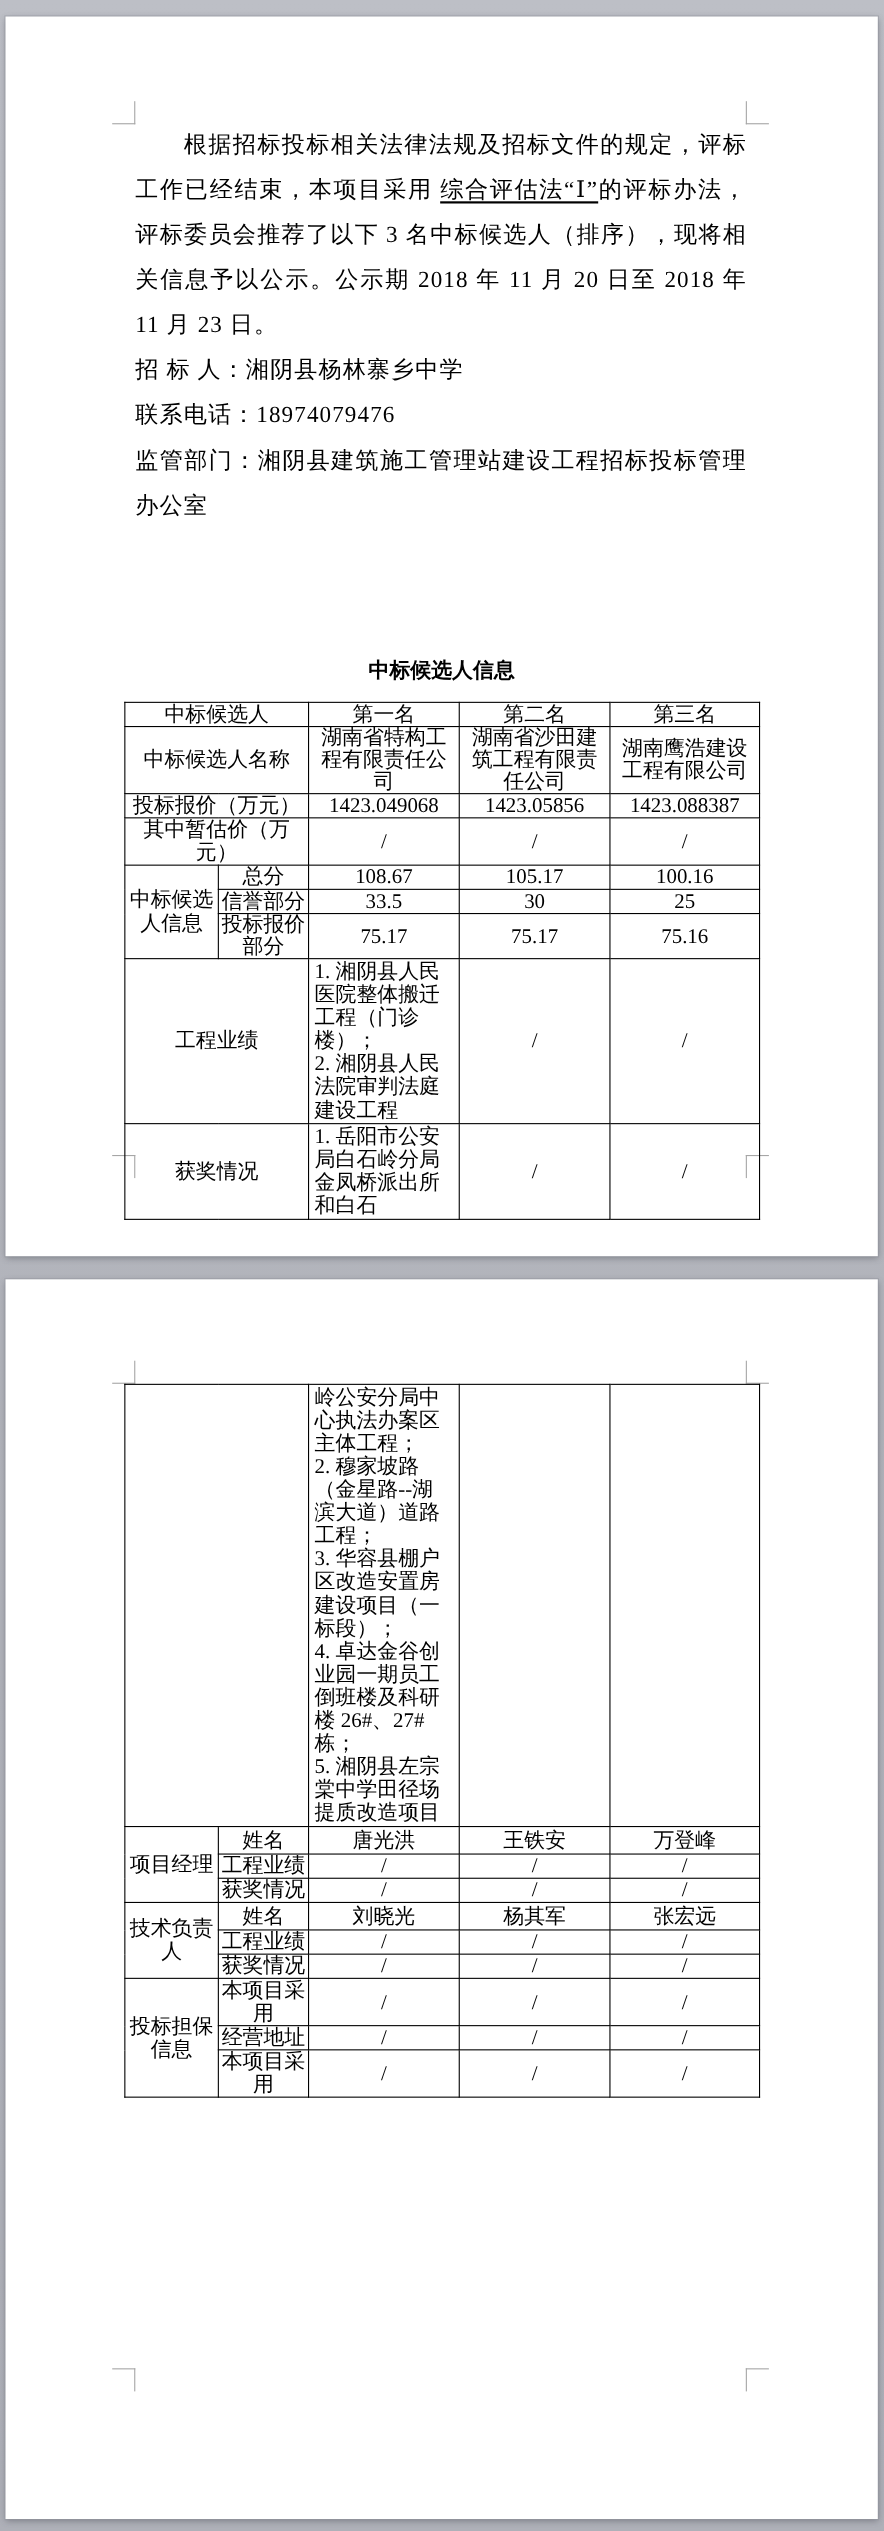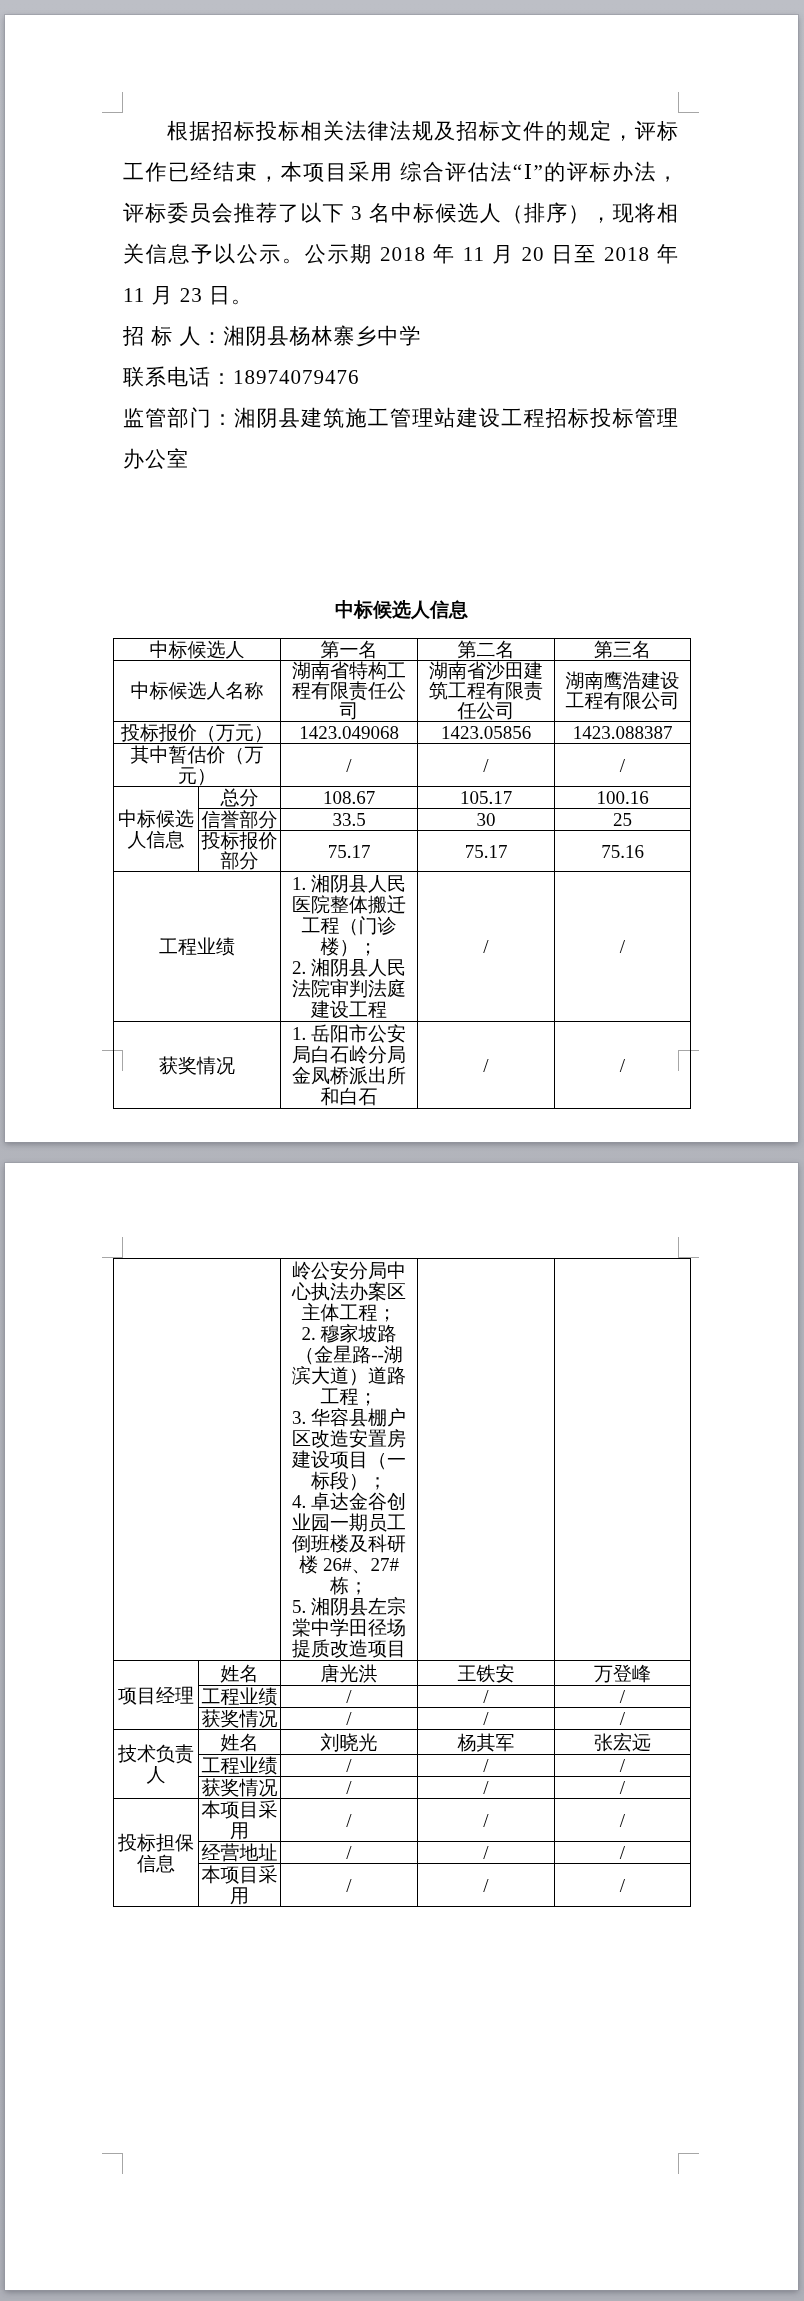--- a/index.html
+++ b/index.html
@@ -32,42 +32,42 @@
   .page-2 .tr { left: 673px; top: 74px; }
   .page-2 .bl { left: 97px;  top: 990px; }
   .page-2 .br { left: 673px; top: 990px; }
 
   .content {
     position: absolute; left: 118px; top: 96px; width: 556px;
     font-size: 21px; line-height: 41px;
     text-align: justify; text-justify: inter-ideograph;
   }
   .para { margin: 0; text-indent: 44px; letter-spacing: 1px; }
-  .para .u { text-underline-offset: 4px; }
+  .para .u { text-decoration: underline; text-underline-offset: 4px; }
   .info-line { letter-spacing: 1px; }
 
   .tbl-title {
     position: absolute; top: 581px; left: 0; width: 100%;
     margin: 0; text-align: center;
     font-size: 19px; font-weight: bold; line-height: 28px;
   }
 
   .doc-table {
     position: absolute; left: 108px;
     border-collapse: collapse; table-layout: fixed; width: 577px;
     font-size: 19px; line-height: 21px;
   }
   .t1 { top: 623px; }
   .t2 { top: 95px; }
   .doc-table td {
     border: 1px solid #000; text-align: center; vertical-align: middle;
     padding: 0 2px; overflow: hidden;
   }
   .doc-table td.cell-left {
-    text-align: center; white-space: pre-line; vertical-align: top; padding: 1px 5px;
+    text-align: left; white-space: pre-line; vertical-align: top; padding: 1px 5px;
   }
   .nameline { line-height: 20px; }
   .rh22  { height: 22px; }
   .rh25  { height: 25px; }
   .rh40  { height: 40px; }
   .rh67  { height: 67px; }
   .rh130 { height: 130px; }
   .rh332 { height: 332px; }
 </style>
 </head>

